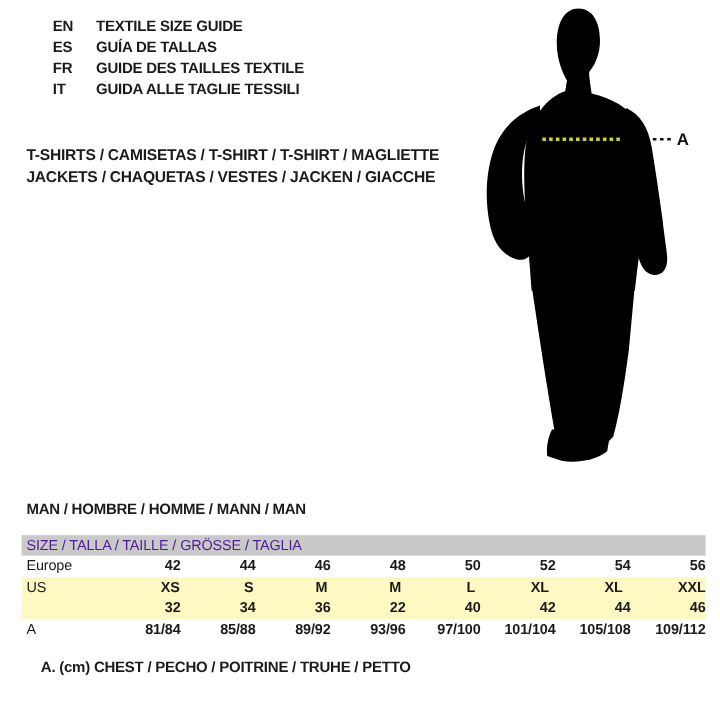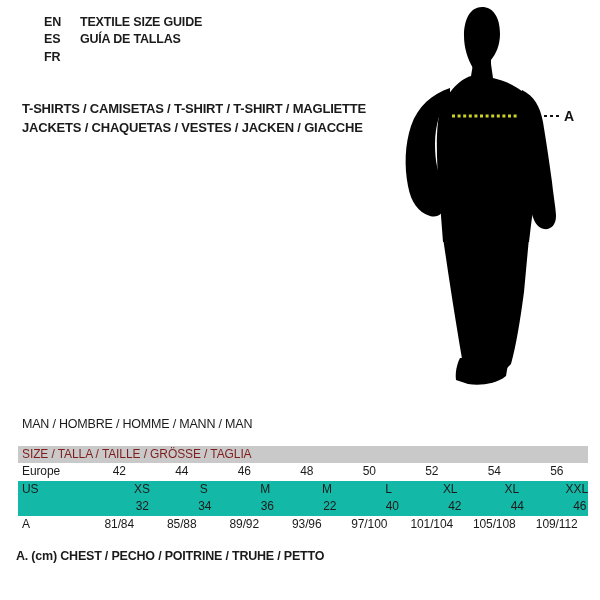--- a/index.html
+++ b/index.html
@@ -11,58 +11,63 @@
   }
   .abs{position:absolute;}
 
   
   .lang-list{left:22px;top:13px;margin-left:22px;}
   .lang-row{display:flex;height:17.5px;align-items:center;
     font-weight:bold;font-size:12.5px;letter-spacing:-0.2px;}
   .lang-code{width:36px;flex:0 0 36px;}
 
   
-  .categories{left:22px;top:100px;font-weight:bold;font-size:13px;
+  .categories{left:22px;top:120px;font-weight:bold;font-size:13px;
     line-height:18.5px;letter-spacing:-0.2px;}
 
   
   .figure-wrap{left:398px;top:0;width:200px;height:392px;}
 
   
-  .section-title{left:22px;top:417px;font-weight:normal;font-size:12.5px;
+  .section-title{left:22px;top:417px;font-weight:bold;font-size:12.5px;
     letter-spacing:-0.2px;}
 
   
   .size-table{left:18px;top:446px;width:570px;font-size:12px;letter-spacing:-0.1px;}
   .st-header{height:17px;line-height:17px;background:#c9c9c9;
-    padding-left:4px;color:#7f1d1d;}
+    padding-left:4px;color:#4c1d95;}
   .st-row{display:grid;grid-template-columns:70px repeat(8,1fr);
     height:17.5px;line-height:17.5px;}
-  .st-row.shaded{background:#14b8a6;gap:46px;}
+  .st-row.shaded{background:#fef9c3;gap:46px;}
   .st-label{text-align:left;padding-left:4px;}
-  .st-cell{text-align:center;}
+  .st-cell{text-align:right;font-weight:bold;}
 
   
-  .footnote{left:16px;top:549px;font-weight:bold;font-size:12.5px;
+  .footnote{left:34px;top:549px;font-weight:bold;font-size:12.5px;
     letter-spacing:-0.2px;}
 </style>
 </head>
 <body>
 
 <div class="abs lang-list">
   <div class="lang-row">
     <span class="lang-code">EN</span>
     <span class="lang-label">TEXTILE SIZE GUIDE</span>
   </div>
   <div class="lang-row">
     <span class="lang-code">ES</span>
     <span class="lang-label">GUÍA DE TALLAS</span>
   </div>
   <div class="lang-row">
     <span class="lang-code">FR</span>
+    <span class="lang-label">GUIDE DES TAILLES TEXTILE</span>
+  </div>
+  <div class="lang-row">
+    <span class="lang-code">IT</span>
+    <span class="lang-label">GUIDA ALLE TAGLIE TESSILI</span>
   </div>
 </div>
 
 <div class="abs categories">
   <div>T-SHIRTS / CAMISETAS / T-SHIRT / T-SHIRT / MAGLIETTE</div>
   <div>JACKETS / CHAQUETAS / VESTES / JACKEN / GIACCHE</div>
 </div>
 
 <div class="abs figure-wrap">
   <svg width="200" height="392" viewBox="0 0 200 392" xmlns="http://www.w3.org/2000/svg">

